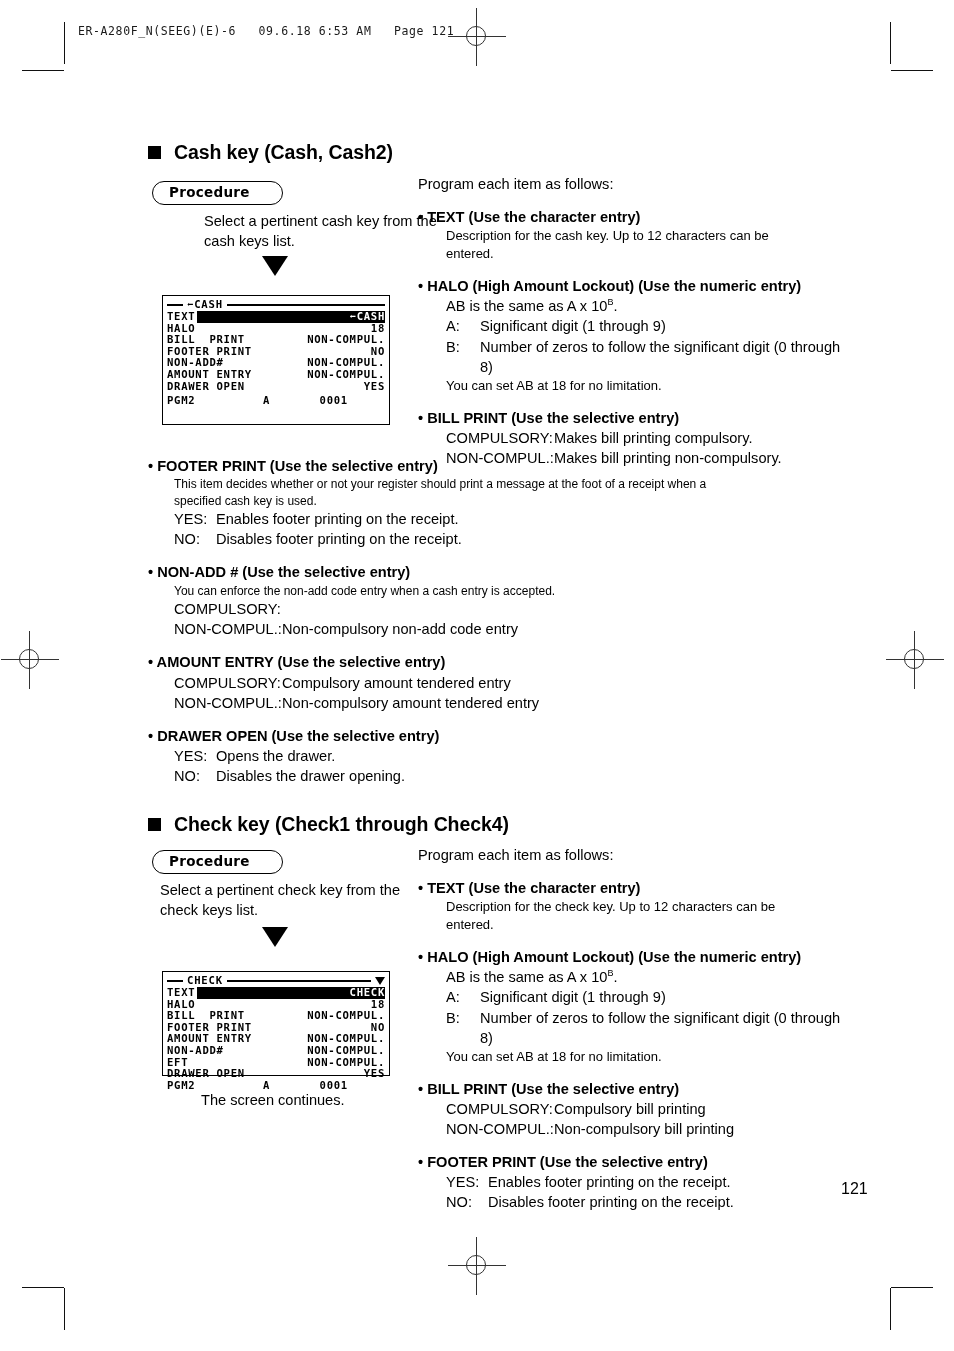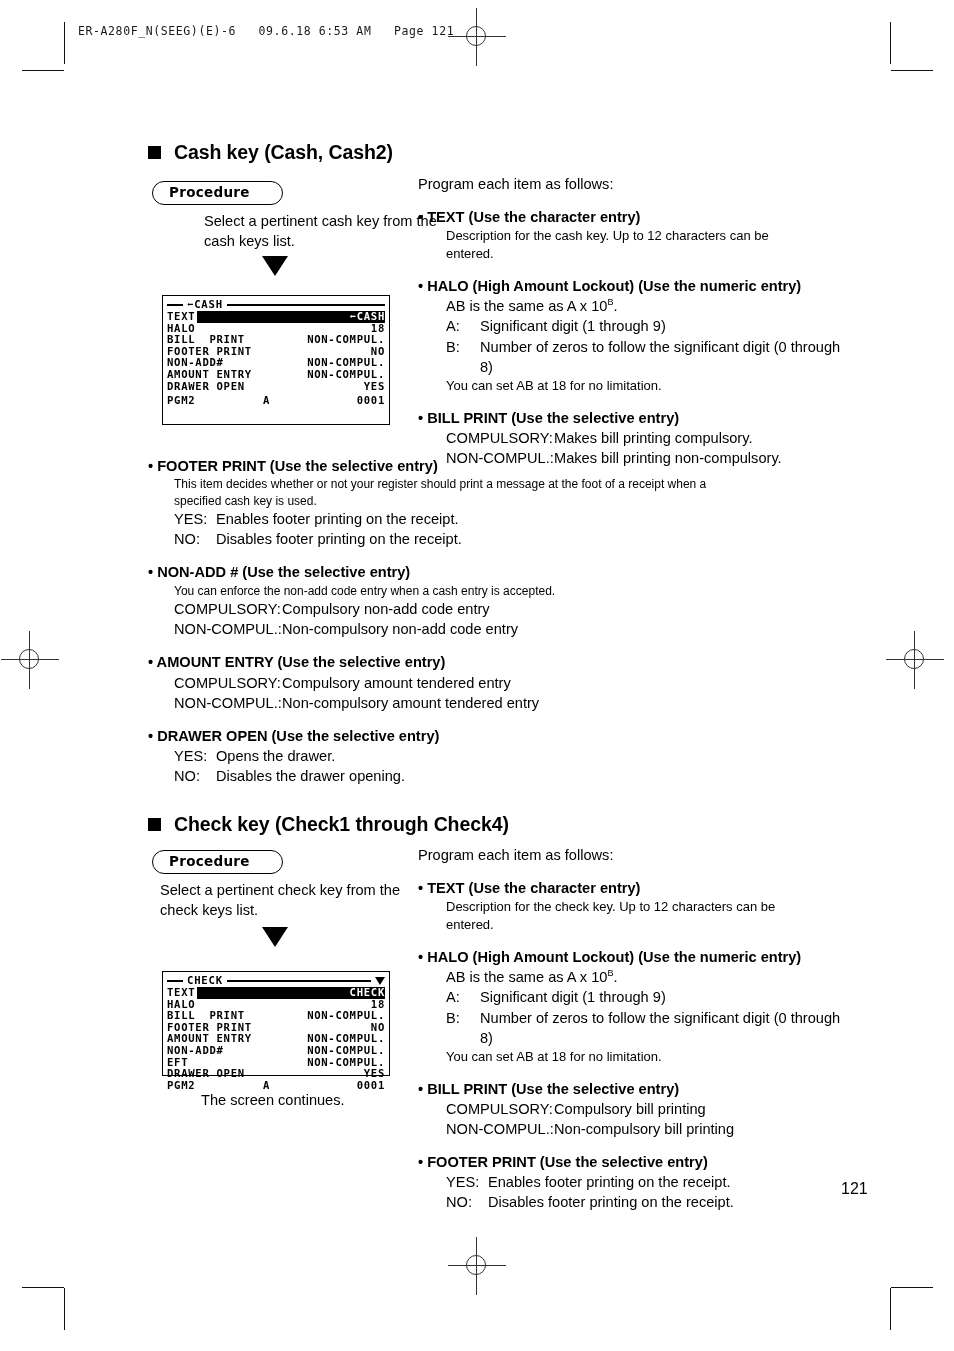--- a/index.html
+++ b/index.html
@@ -139,21 +139,21 @@
   .lcd-row.hl .lbl { background: #fff; color: #000; padding-right: 2px;}
   .lcd-row.hl .val { color: #fff; }
   .lcd-status {
     display: flex;
     white-space: pre;
     height: 11.6px;
     margin-top: 3px;
   }
   .lcd-status .s1 { width: 44%; letter-spacing: 0.7px;}
   .lcd-status .s2 { width: 26%; letter-spacing: 0.7px;}
-  .lcd-status .s3 { flex:1; text-align: right; letter-spacing: 0.7px;}
+  .lcd-status .s3 { flex:1; text-align: left; letter-spacing: 0.7px;}
   .lcd-status.tight { margin-top: 0; }
   .lcd-scroll-tri {
     width: 0; height: 0;
     border-left: 5px solid transparent;
     border-right: 5px solid transparent;
     border-top: 8px solid #000;
     flex: 0 0 auto;
   }
 
   
@@ -335,21 +335,20 @@
   <div class="defrow" style="padding-left:26px;">
       <span class="k" style="width:42px;">NO:</span>
       <span class="v">Disables footer printing on the receipt.</span>
     </div>
   <div class="gap-md"></div>
 
   <div class="t-bullet">• NON-ADD # (Use the selective entry)</div>
   <div class="t-body-narrow">You can enforce the non-add code entry when a cash entry is accepted.</div>
   <div class="defrow" style="padding-left:26px;">
       <span class="k" style="width:108px;">COMPULSORY:</span>
-      <span class="v">Compulsory non-add code entry</span>
     </div>
   <div class="defrow" style="padding-left:26px;">
       <span class="k" style="width:108px;">NON-COMPUL.:</span>
       <span class="v">Non-compulsory non-add code entry</span>
     </div>
   <div class="gap-md"></div>
 
   <div class="t-bullet">• AMOUNT ENTRY (Use the selective entry)</div>
   <div class="defrow" style="padding-left:26px;">
       <span class="k" style="width:108px;">COMPULSORY:</span>

